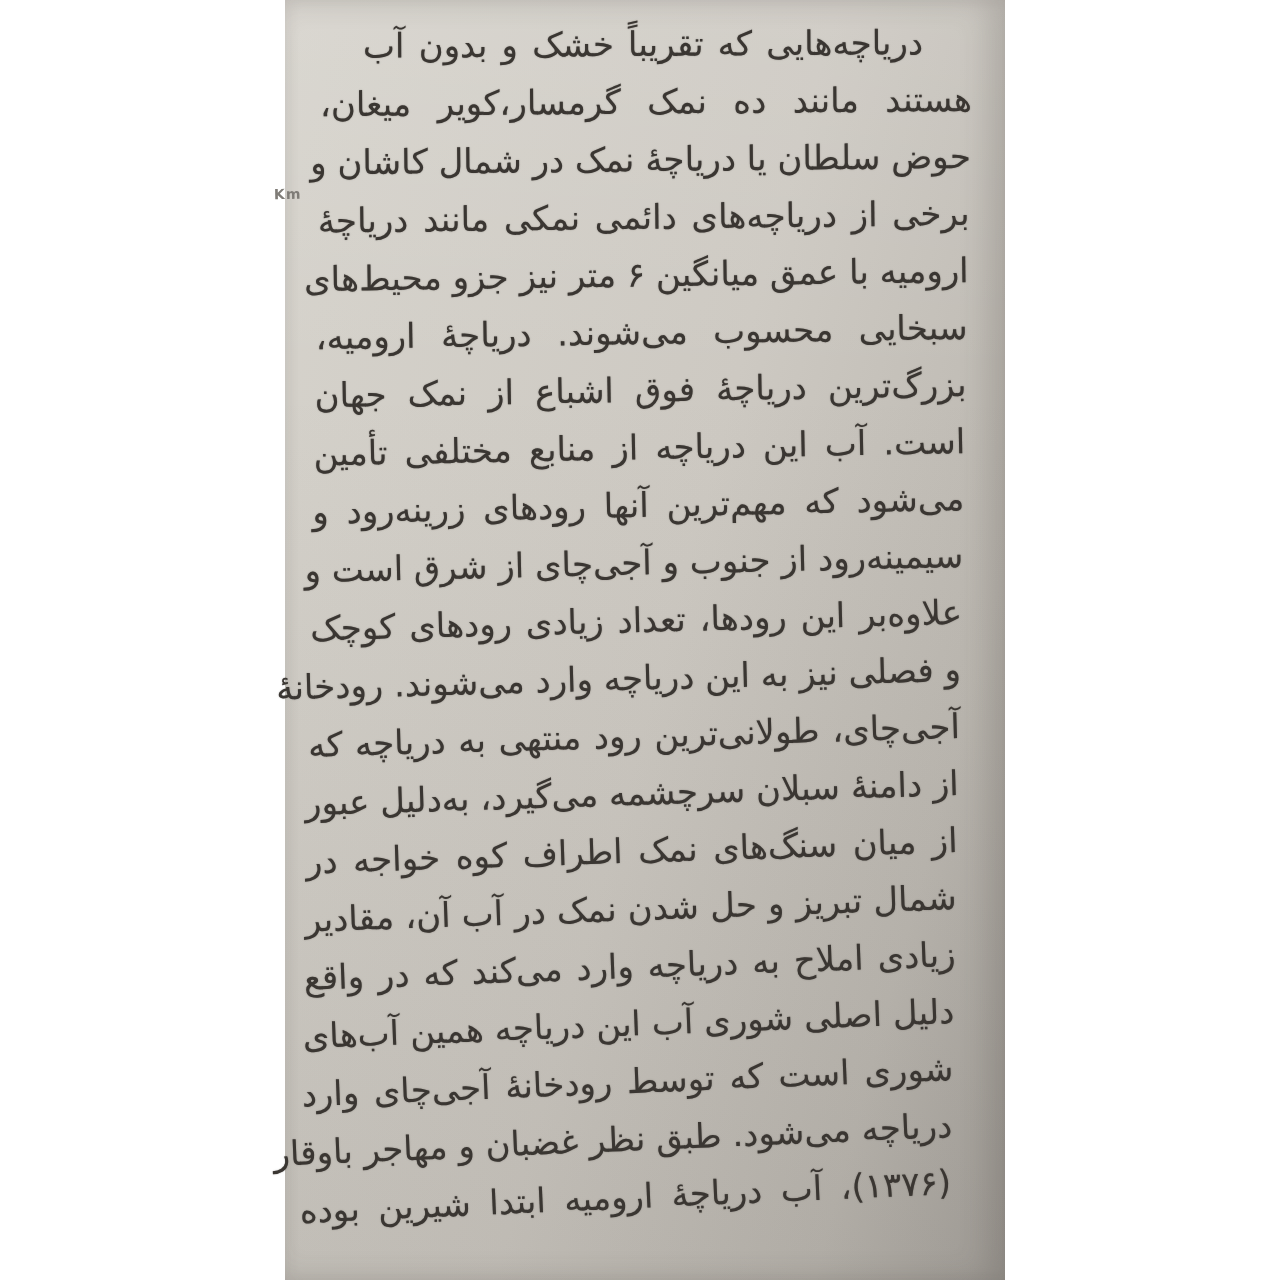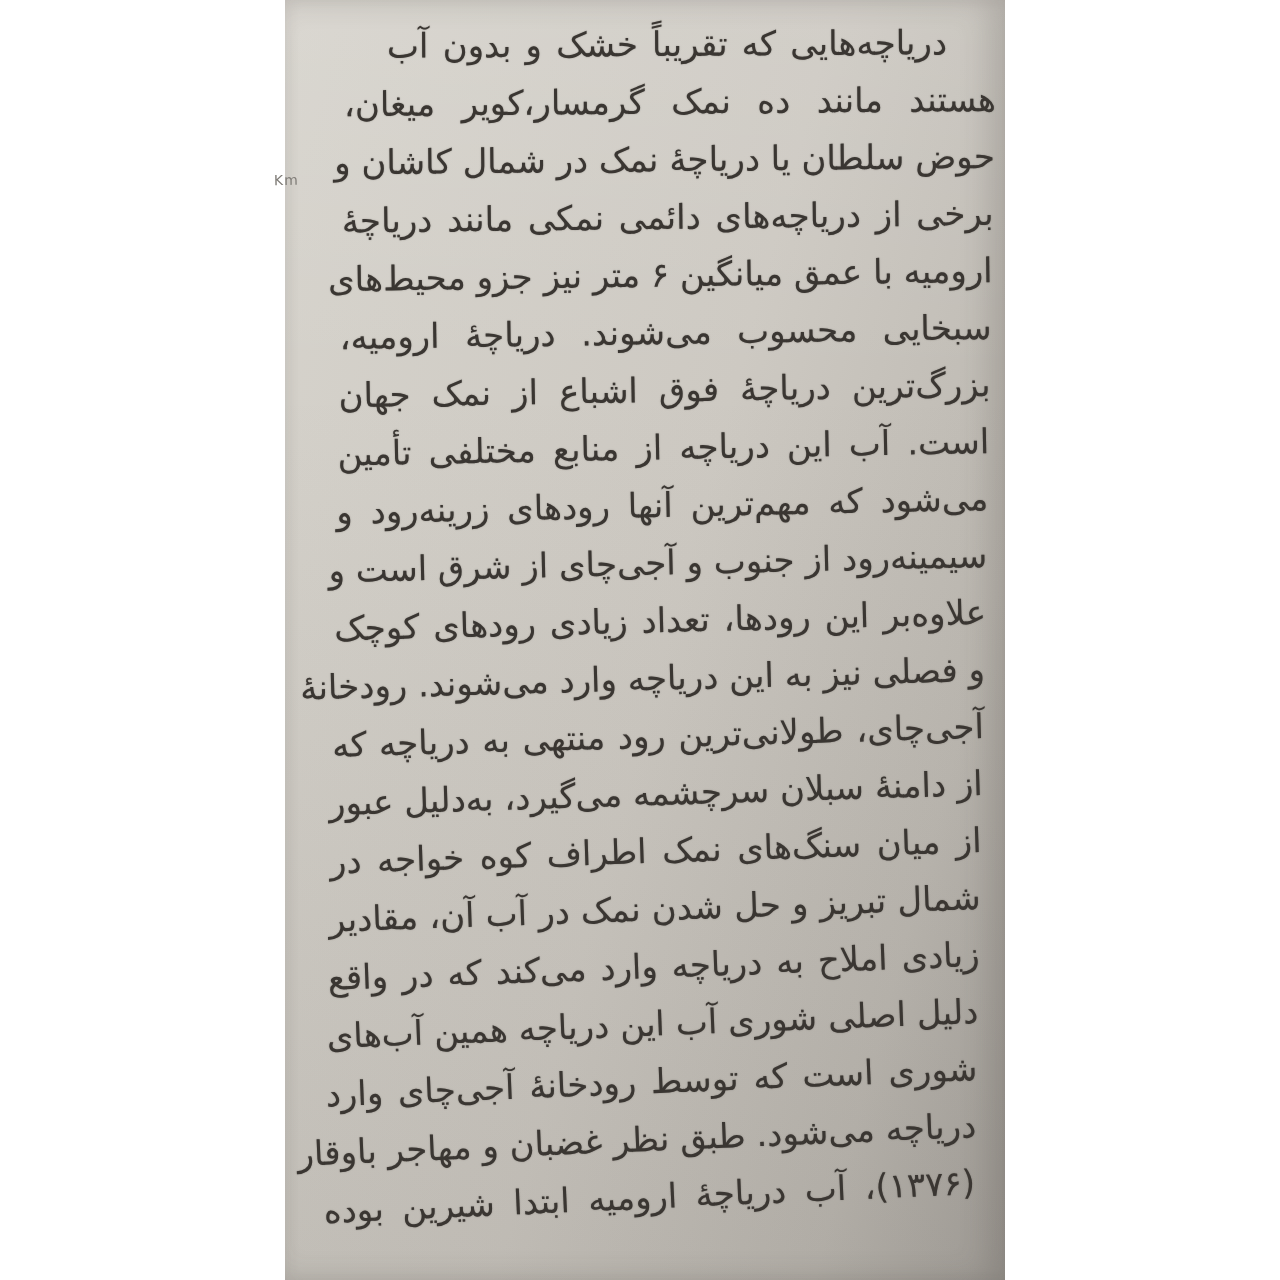--- a/index.html
+++ b/index.html
@@ -26,30 +26,31 @@
       linear-gradient(to bottom, rgba(255,255,255,0.10) 0%, rgba(0,0,0,0) 30%, rgba(60,55,50,0.10) 100%),
       linear-gradient(105deg, #d6d3cc 0%, #cdc9c2 52%, #bdb9b2 82%, #a7a39d 100%);
     box-shadow:
       inset -16px 0 30px rgba(70,65,60,0.20),
       inset 5px 0 12px rgba(70,65,60,0.05);
   }
   
   .km {
     position: absolute;
     left: -11px;
-    top: 172px;
+    top: 186px;
     font-size: 14px;
     color: #7f7c77;
     letter-spacing: 1px;
     transform: rotate(-1deg);
+    font-weight: bold;
   }
   .text-block {
     position: absolute;
     top: 14px;
-    right: 8px;
+    right: 32px;
     width: 652px;
   }
   .line {
     direction: rtl;
     unicode-bidi: embed;
     text-align: justify;
     text-justify: inter-word;
     text-align-last: justify;
     height: 57px;
     line-height: 56px;

